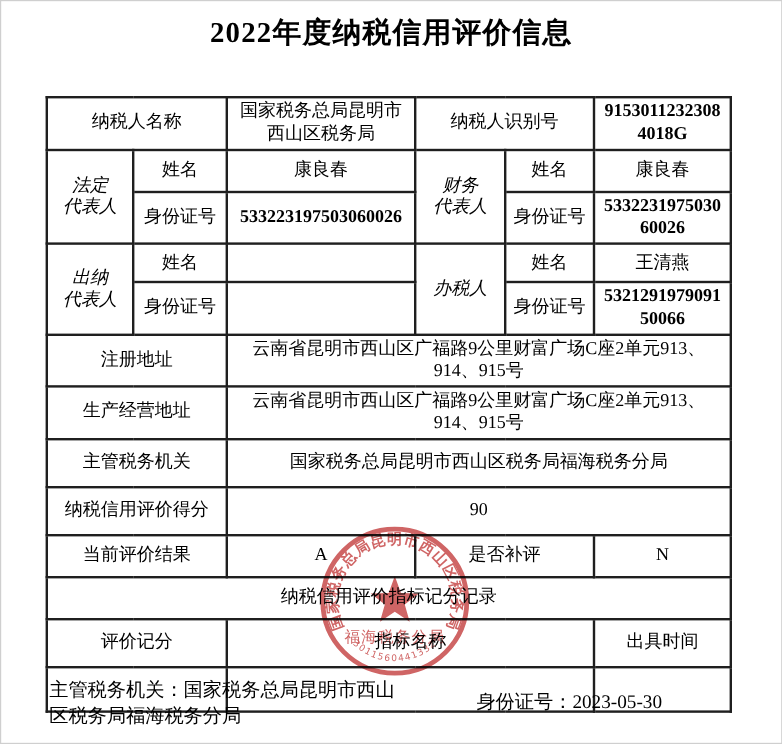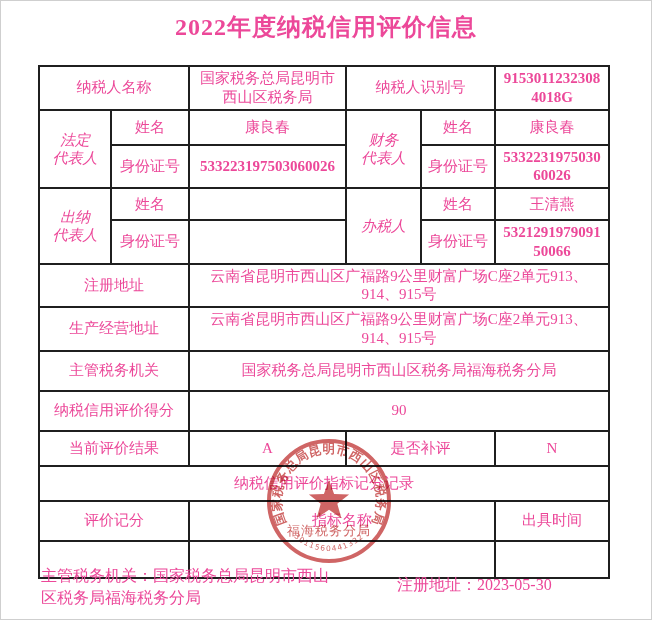--- a/index.html
+++ b/index.html
@@ -1,26 +1,26 @@
 <!DOCTYPE html>
 <html><head>
 <meta charset="utf-8">
 <style>
   html,body{margin:0;padding:0;background:#fff;}
   .page{
     position:relative;width:652px;height:620px;box-sizing:border-box;
     background:#ffffff;border:1px solid #cfcfcf;overflow:hidden;
-    font-family:"Liberation Serif","DejaVu Serif",serif;color:#ec4899;
+    font-family:"Liberation Serif","DejaVu Serif",serif;color:#000000;
   }
   .title{
     position:absolute;top:10px;left:0;right:0;margin:0;
     text-align:center;font-size:24px;font-weight:bold;letter-spacing:1px;
   }
   table.doc{
-    position:absolute;left:37px;top:64px;width:570px;
+    position:absolute;left:37px;top:79px;width:570px;
     border-collapse:collapse;table-layout:fixed;
     font-size:15px;line-height:1.25;
   }
   table.doc td{
     border:2px solid #1f1f1f;text-align:center;vertical-align:middle;
     padding:2px 4px;overflow:hidden;
   }
   .h40{height:40px}.h35{height:35px}.h38{height:38px}.h34{height:32px}
   .h36{height:40px}.h37{height:37px}
   .breakall{word-break:break-all;font-weight:bold;}
@@ -146,21 +146,21 @@
     <tr class="h37">
       <td colspan="2"></td>
       <td colspan="3"></td>
       <td></td>
     </tr>
   </tbody>
     </table>
 
   <div class="footer-left"><span>主管税务机关：</span><span>国家税务总局昆明市西山区税务局福海税务分局</span></div>
 
-  <div class="footer-right"><span>注册地址：</span><span>2023-05-30</span></div>
+  <div class="footer-right"><span>身份证号：</span><span>2023-05-30</span></div>
 
   <svg class="stamp" viewBox="0 0 132 132" aria-hidden="true">
     <circle cx="66" cy="66" r="60" fill="none" stroke="#c94f4f" stroke-width="4"></circle>
     <defs>
       <path id="ringArc" d="M 21.5 84 A 48 48 0 1 1 110.5 84" fill="none"></path>
       <path id="codeArc" d="M 32.5 103.2 A 50 50 0 0 0 99.5 103.2" fill="none"></path>
     </defs>
     <text font-size="12.5" fill="#c94f4f" letter-spacing="0.6" font-family="Liberation Serif, DejaVu Serif, serif" font-weight="bold">
       <textPath href="#ringArc" startOffset="50%" text-anchor="middle">国家税务总局昆明市西山区税务局</textPath>
     </text>

